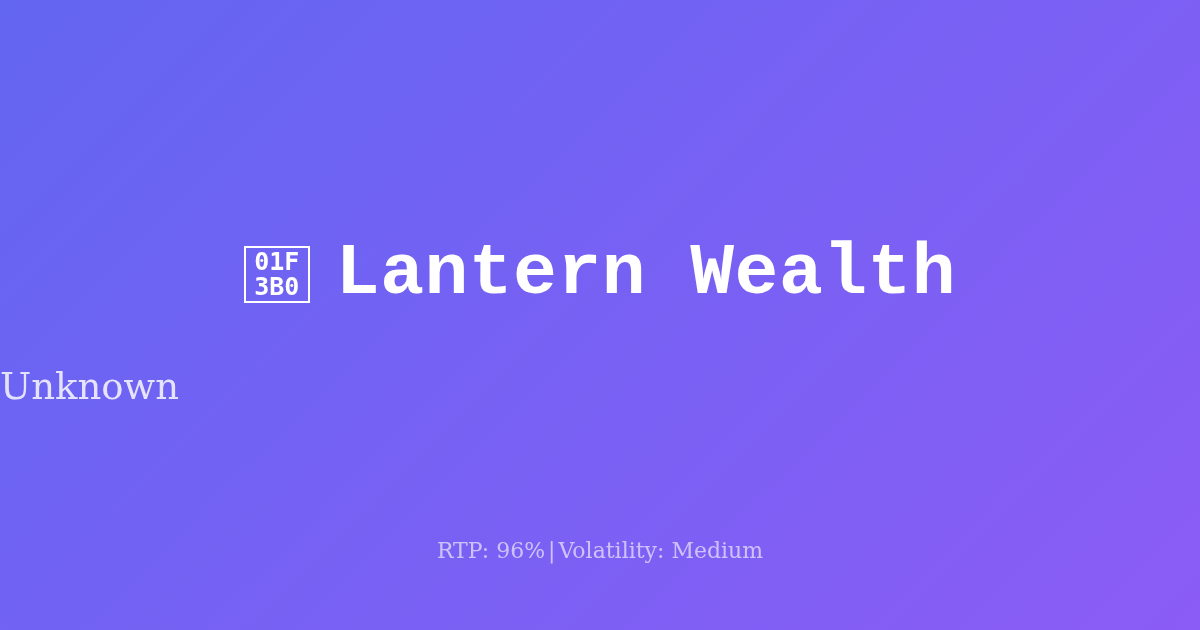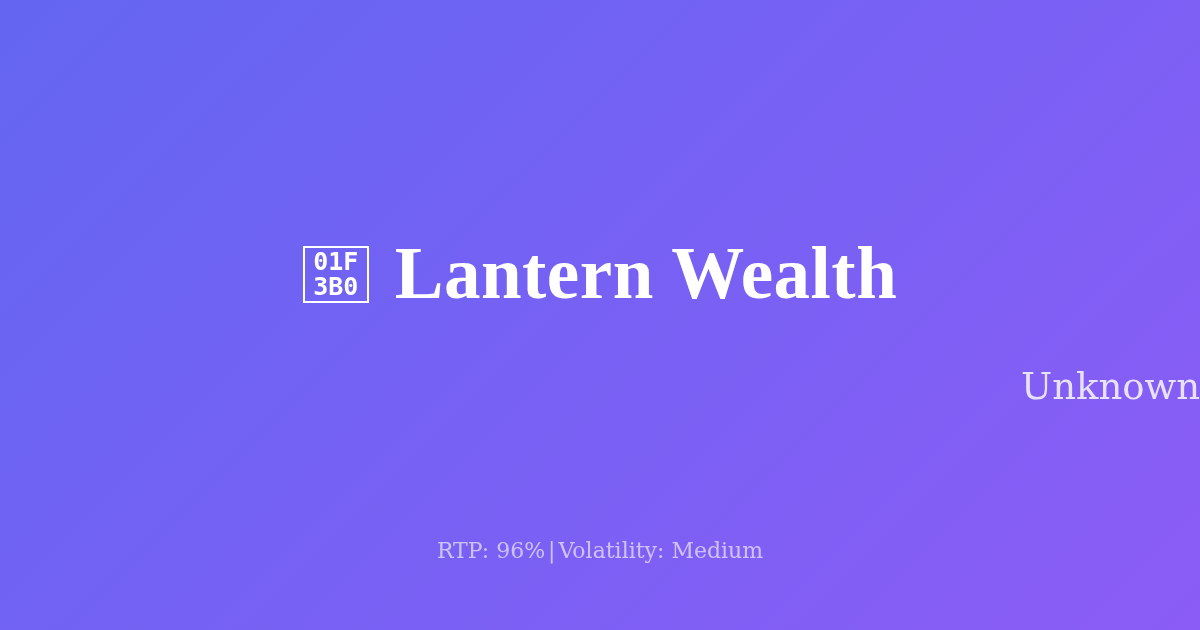--- a/index.html
+++ b/index.html
@@ -61,42 +61,42 @@
     font-family: "DejaVu Sans Mono", "Liberation Mono", monospace;
     font-size: 25px;
     font-weight: 700;
     line-height: 25px;
     letter-spacing: 0px;
     color: #ffffff;
     text-align: center;
   }
 
   .card-title {
-    font-family: Liberation Serif, serif;
+    font-family: Liberation Mono, monospace;
     font-size: 73px;
     font-weight: 700;
     line-height: 84px;
     color: #ffffff;
     letter-spacing: 0.5px;
     margin: 0;
     text-align: center;
   }
 
   
   .card-subtitle {
     position: absolute;
     left: 0;
     right: 0;
     top: 364px;
     margin: 0;
     font-family: "DejaVu Serif", "Liberation Serif", serif;
     font-size: 37px;
     font-weight: 400;
     line-height: 46px;
-    text-align: right;
+    text-align: left;
     color: rgba(255, 255, 255, 0.82);
   }
 
   
   .card-meta {
     position: absolute;
     left: 0;
     right: 0;
     top: 528px;
     margin: 8px;

